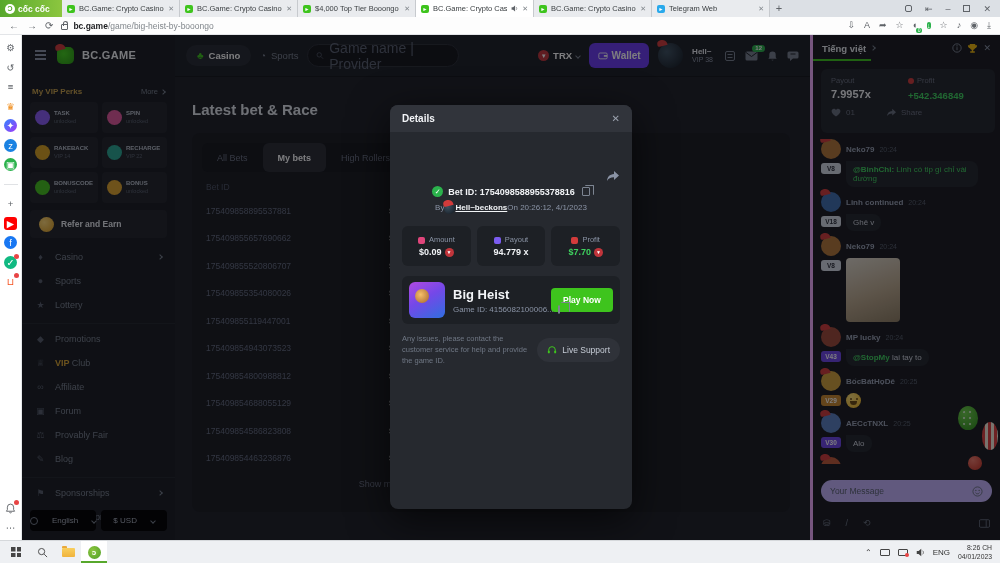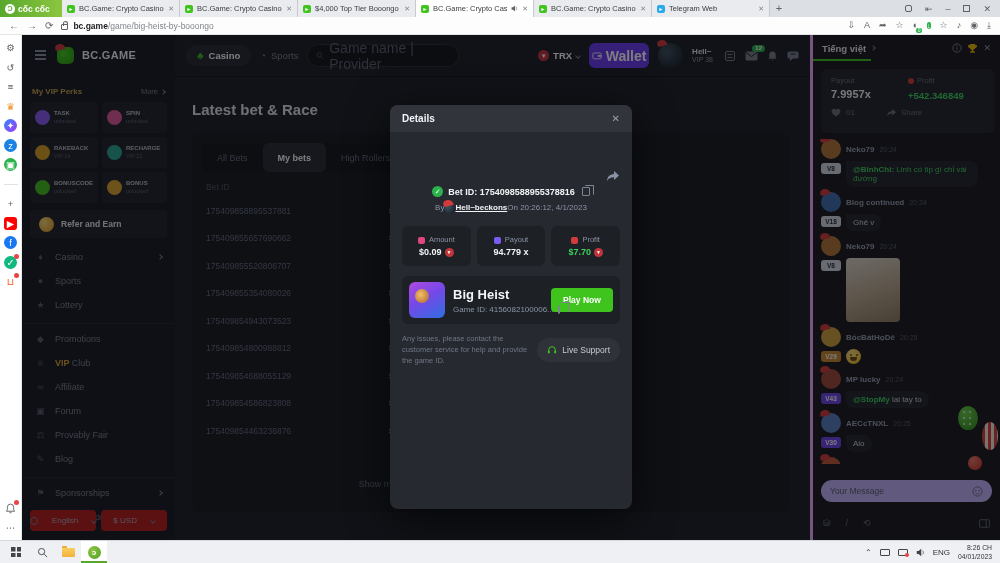--- a/index.html
+++ b/index.html
@@ -71,32 +71,32 @@
 .refer{margin:7px 8px 4px;height:28px;background:#22252b;border-radius:4px;display:flex;align-items:center;gap:7px;padding:0 9px}
 .coin{width:15px;height:15px;border-radius:50%;background:radial-gradient(circle at 35% 35%,#ffd978,#d99a1e)}
 .refer b{font-size:8.5px;color:#e8ebf0}
 .smenu{padding:3px 0}
 .smenu.bt{border-top:1px solid #23262c;margin-top:3px}
 .sitem{height:24px;display:flex;align-items:center;gap:9px;padding:0 13px;font-size:9px;color:#78808f}
 .sitem .ig{width:11px;text-align:center;color:#565d6c;font-size:9px;flex:none}
 .sitem .arr{margin-left:auto}
 .sitem .gold{color:#d8a432;font-weight:700}
 .sbottom{position:absolute;left:8px;right:8px;bottom:9px;display:flex;gap:5px}
-.spill{flex:1;height:21px;background:#b91c1c;border-radius:4px;display:flex;align-items:center;justify-content:center;gap:14px;font-size:8px;color:#aab1bf}
+.spill{flex:1;height:21px;background:#000000;border-radius:4px;display:flex;align-items:center;justify-content:center;gap:14px;font-size:8px;color:#aab1bf}
 .globe{width:8px;height:8px;border:1px solid #78808f;border-radius:50%}
 
 .gheader{position:absolute;left:153px;right:190px;top:0;height:42px;background:#1d2026;border-bottom:1px solid #14161a;display:flex;align-items:center;gap:9px;padding:0 11px;z-index:10}
 .hbtn{display:flex;align-items:center;gap:5px;border-radius:14px;padding:5px 11px;font-size:9.5px;font-weight:700;color:#fff;background:#272b32}
 .hbtn .clv{color:#3ec41d;font-size:10px}
 .hsports{display:flex;align-items:center;gap:5px;font-size:9.5px;color:#78808f}
 .hsearch{width:152px;height:23px;border-radius:12px;background:#14161b;border:1px solid #2a2e36;display:flex;align-items:center;gap:5px;padding:0 8px;color:#596070;font-size:14px}
 .hcur{display:flex;align-items:center;gap:4px;margin-left:auto;color:#fff;font-size:9.5px;font-weight:700}
 .trx{width:11px;height:11px;border-radius:50%;background:#c1353b;color:#fff;font-size:6px;display:inline-flex;align-items:center;justify-content:center;flex:none}
 .trx.tiny{width:9px;height:9px;font-size:5px}
-.hwallet{width:60px;height:25px;background:#6b3bf0;border-radius:6px;color:#fff;font-size:14px;font-weight:700;display:flex;align-items:center;justify-content:center;gap:4px;border:none}
+.hwallet{width:60px;height:25px;background:#6b3bf0;border-radius:6px;color:#fff;font-size:10px;font-weight:700;display:flex;align-items:center;justify-content:center;gap:4px;border:none}
 .hav{width:25px;height:25px;border-radius:50%;background:radial-gradient(circle at 35% 35%,#3e5161,#12181f);position:relative;flex:none}
 .hat::before{content:'';position:absolute;top:-3px;left:-1px;width:10px;height:6px;background:#d23b3b;border-radius:4px 5px 0 2px;transform:rotate(-14deg)}
 .huser{line-height:1.2;margin-right:2px}
 .huser .nm{font-size:8px;color:#e8ebf0;font-weight:700}
 .huser .vip{font-size:7px;color:#8a93a5}
 .hicons{display:flex;gap:9px;align-items:center}
 .hico{position:relative;display:flex}
 .mailbadge{position:absolute;top:-6px;right:-7px;background:#2bb24c;color:#fff;font-size:6px;border-radius:6px;padding:.5px 3px;font-weight:700}
 
 .gmain{position:absolute;left:153px;right:190px;top:42px;bottom:0;overflow:hidden}
@@ -613,20 +613,28 @@
 
             <div class="bet-row">
               <span class="c-id">175409855354080026</span>
               <span class="c-bet">
                 <span>$0.09</span>
                 <i class="trx">▼</i>
               </span>
               <span class="c-time">20:25:38</span>
             </div>
 
+            <div class="bet-row">
+              <span class="c-id">175409855119447001</span>
+              <span class="c-bet">
+                <span>$0.09</span>
+                <i class="trx">▼</i>
+              </span>
+              <span class="c-time">20:25:36</span>
+            </div>
 
             <div class="bet-row">
               <span class="c-id">175409854943073523</span>
               <span class="c-bet">
                 <span>$0.09</span>
                 <i class="trx">▼</i>
               </span>
               <span class="c-time">20:25:35</span>
             </div>
 
@@ -734,21 +742,21 @@
             <div class="msg-body">
               <span class="vbadge" style="background: rgb(212, 217, 227); color: rgb(43, 47, 58);">V8</span>
               <span class="bubble"><em class="mention">@BinhChi:</em> <span class="green">Linh có tip gì chỉ vài đường</span></span>
 
             </div>
           </div>
 
           <div class="msg">
             <div class="msg-head">
               <span class="avatar hat" style="background: rgb(63, 111, 176);"></span>
-              <span class="mname">Blog continued</span>
+              <span class="mname">Linh continued</span>
               <span class="mtime">20:24</span>
             </div>
             <div class="msg-body">
               <span class="vbadge" style="background: rgb(212, 217, 227); color: rgb(43, 47, 58);">V18</span>
               <span class="bubble"> <span>Ghê v</span></span>
 
             </div>
           </div>
 
           <div class="msg">
@@ -760,41 +768,41 @@
             <div class="msg-body">
               <span class="vbadge" style="background: rgb(212, 217, 227); color: rgb(43, 47, 58);">V8</span>
 
               <span class="bubble imgmsg"></span>
 
             </div>
           </div>
 
           <div class="msg">
             <div class="msg-head">
+              <span class="avatar hat" style="background: rgb(160, 74, 58);"></span>
+              <span class="mname">MP lucky</span>
+              <span class="mtime">20:24</span>
+            </div>
+            <div class="msg-body">
+              <span class="vbadge" style="background: rgb(110, 70, 233); color: rgb(255, 255, 255);">V43</span>
+              <span class="bubble"><em class="mention">@StopMy</em> <span>lai tay to</span></span>
+
+            </div>
+          </div>
+
+          <div class="msg">
+            <div class="msg-head">
               <span class="avatar hat" style="background: rgb(210, 162, 60);"></span>
               <span class="mname">BốcBátHọDê</span>
               <span class="mtime">20:25</span>
             </div>
             <div class="msg-body">
               <span class="vbadge" style="background: rgb(201, 136, 46); color: rgb(255, 255, 255);">V29</span>
 
               <span class="bubble emojimsg"></span>
-            </div>
-          </div>
-
-          <div class="msg">
-            <div class="msg-head">
-              <span class="avatar hat" style="background: rgb(160, 74, 58);"></span>
-              <span class="mname">MP lucky</span>
-              <span class="mtime">20:24</span>
-            </div>
-            <div class="msg-body">
-              <span class="vbadge" style="background: rgb(110, 70, 233); color: rgb(255, 255, 255);">V43</span>
-              <span class="bubble"><em class="mention">@StopMy</em> <span>lai tay to</span></span>
-
             </div>
           </div>
 
           <div class="msg">
             <div class="msg-head">
               <span class="avatar hat" style="background: rgb(90, 127, 192);"></span>
               <span class="mname">AECcTNXL</span>
               <span class="mtime">20:25</span>
             </div>
             <div class="msg-body">

